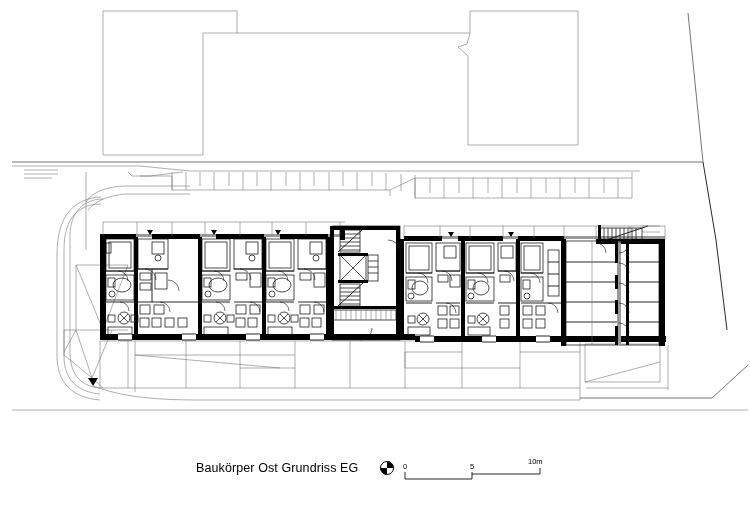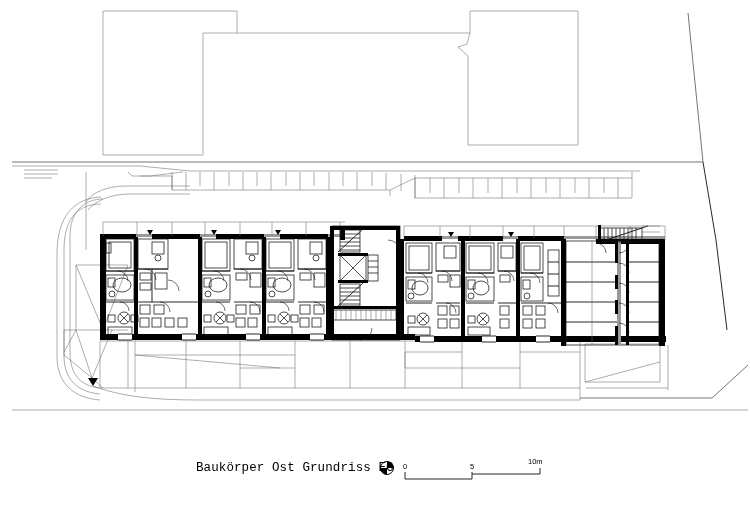--- a/index.html
+++ b/index.html
@@ -1,21 +1,21 @@
 <!DOCTYPE html>
 <html><head>
 <meta charset="utf-8">
 <style>
   html,body{margin:0;padding:0;background:#ffffff;}
   body{width:750px;height:530px;overflow:hidden;
        font-family:"Liberation Sans", sans-serif;color:#000;}
   #sheet{position:relative;width:750px;height:530px;background:#fff;}
   #plan{position:absolute;left:0;top:0;}
   .cap-text{position:absolute;left:196px;top:461px;font-size:12.5px;
-            letter-spacing:.1px;white-space:nowrap;font-family:Liberation Mono, monospace;}
+            letter-spacing:.1px;white-space:nowrap;}
   .scale-num{position:absolute;font-size:7.5px;}
 </style>
 </head>
 <body>
 
 <div id="sheet">
 
 <svg id="plan" width="750" height="530" viewBox="0 0 750 530">
   <defs>
     <style>

